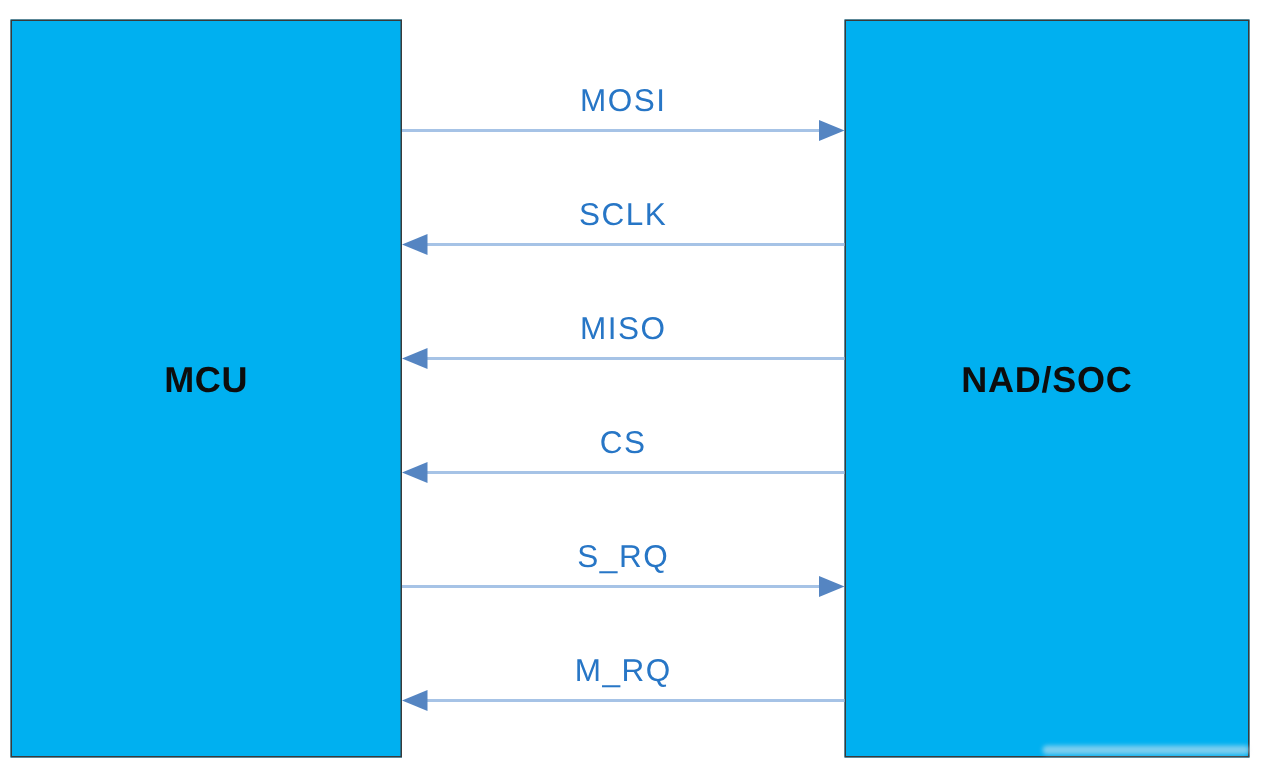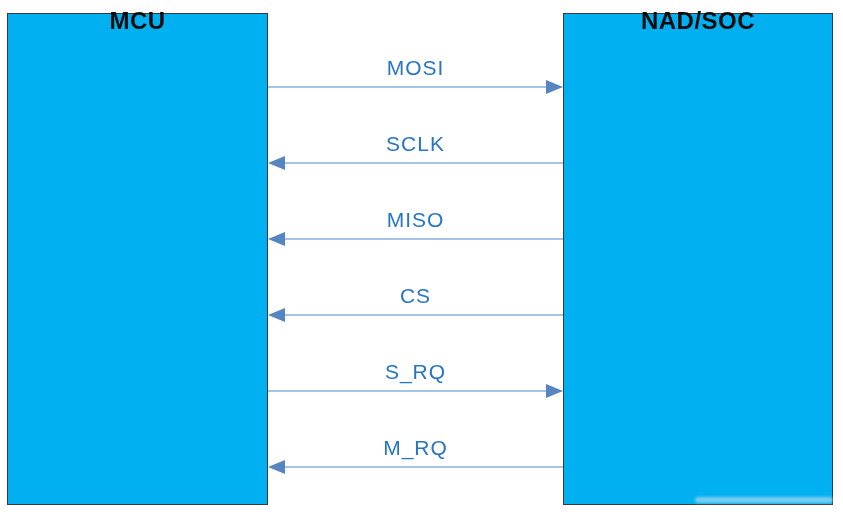--- a/index.html
+++ b/index.html
@@ -14,20 +14,21 @@
 
   
   .box {
     position: absolute;
     top: 13px;
     height: 492px;
     background: var(--box-fill, #00B0F0);
     border: 1.5px solid var(--box-border, #3a3a3a);
     box-sizing: border-box;
     display: flex;
+    align-items: center;
     justify-content: center;
   }
   .box.left  { left: 7px;   width: 261px; }
   .box.right { left: 563px; width: 270px; }
   .box-label {
     font-weight: bold;
     font-size: 24px;
     line-height: 34px;
     letter-spacing: 0.5px;
     text-align: center;

